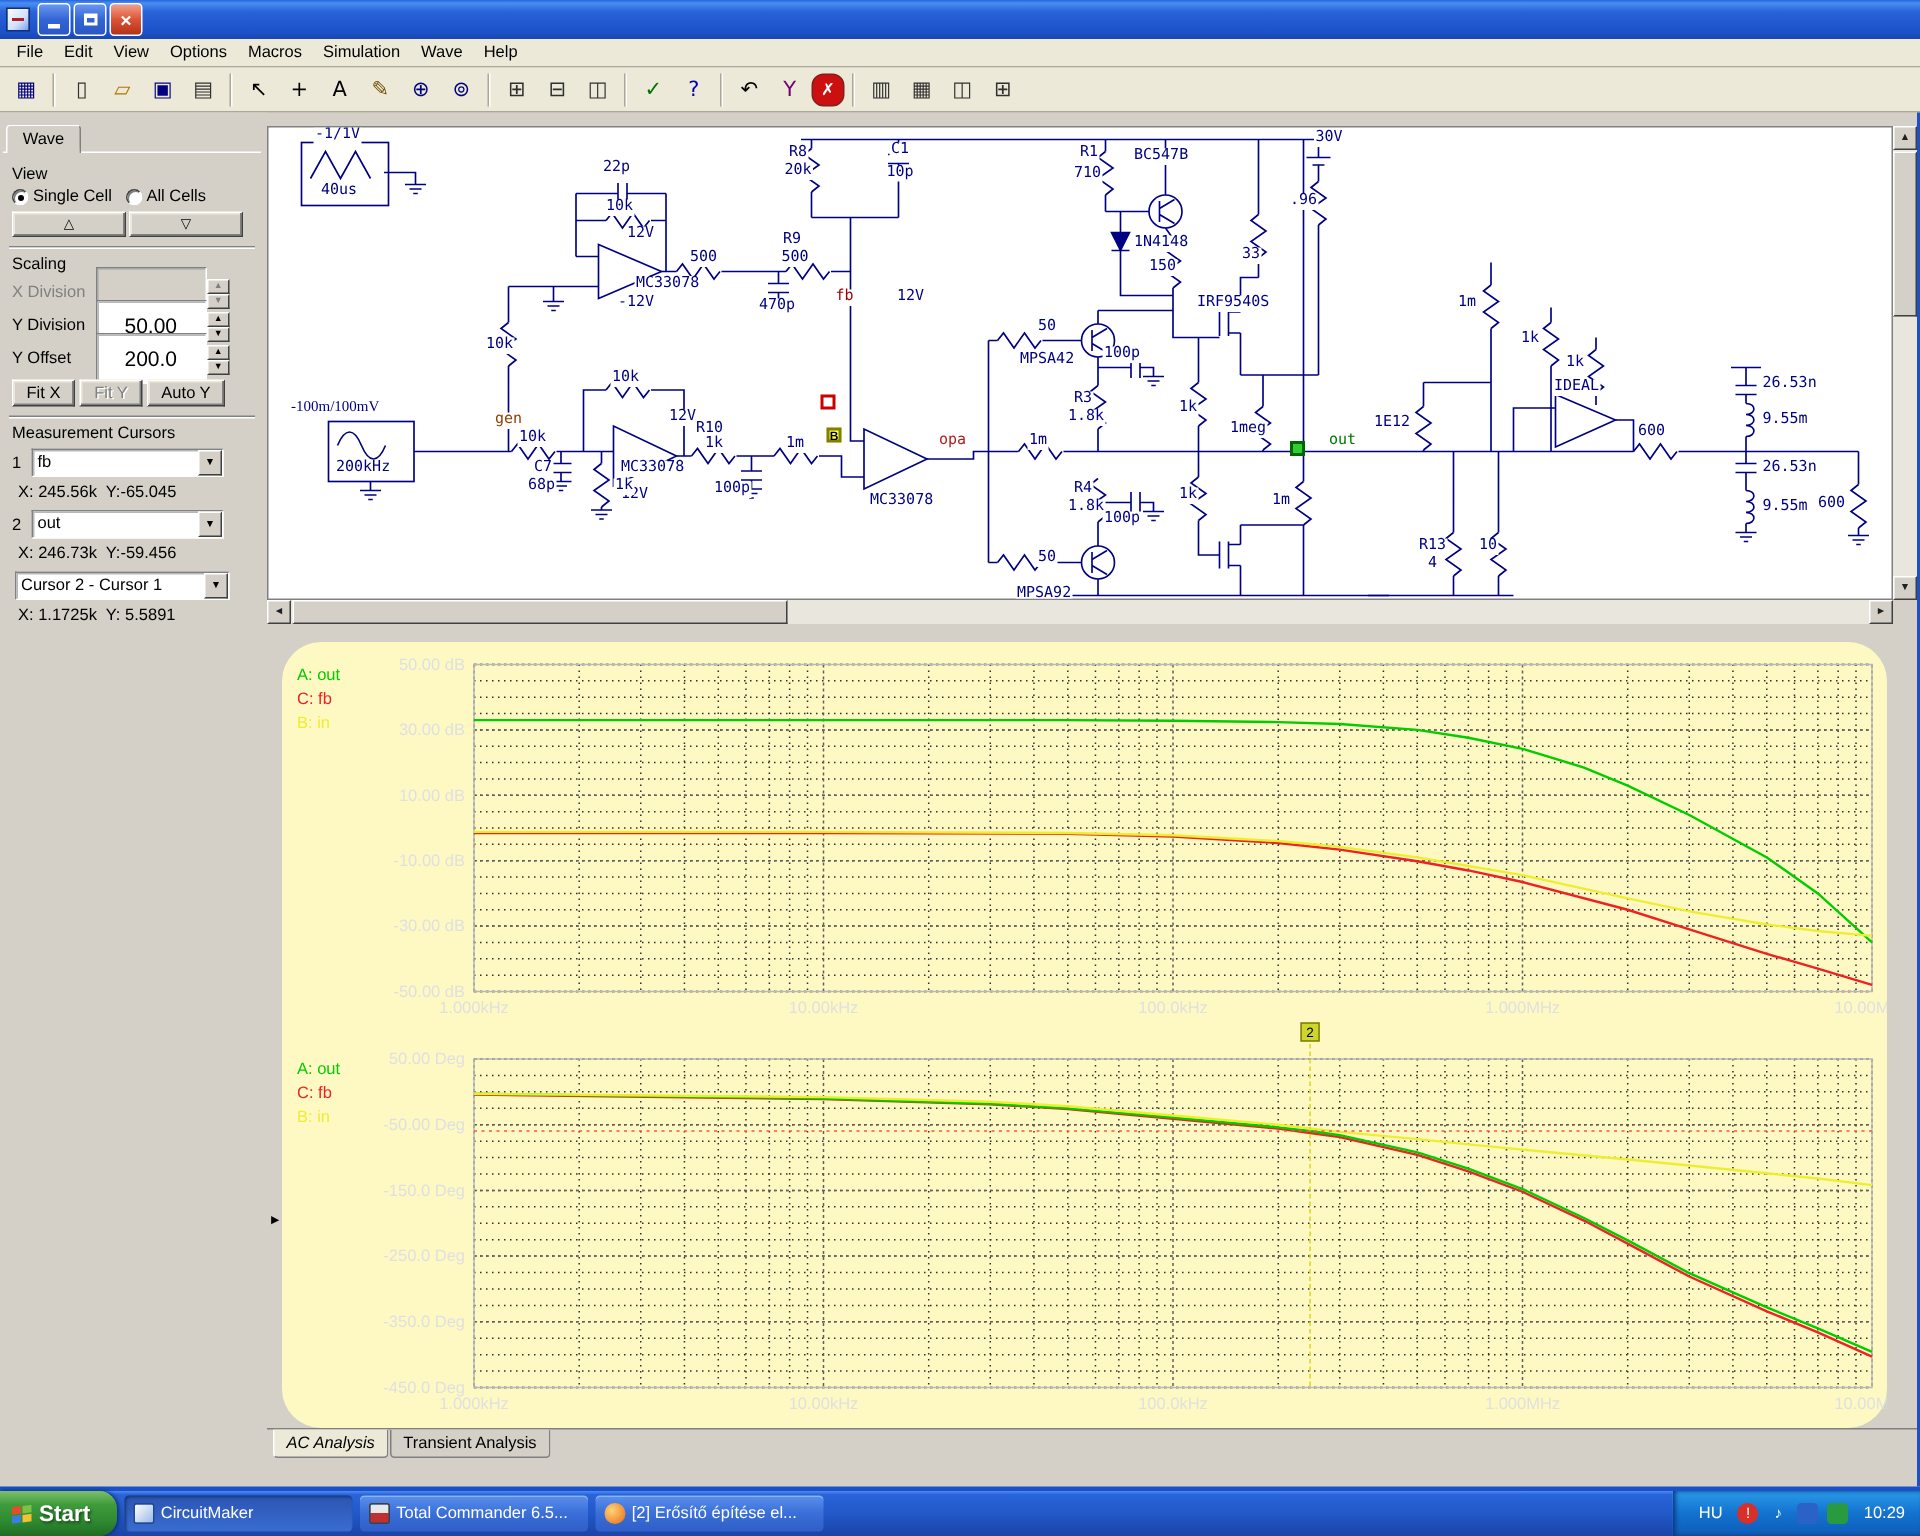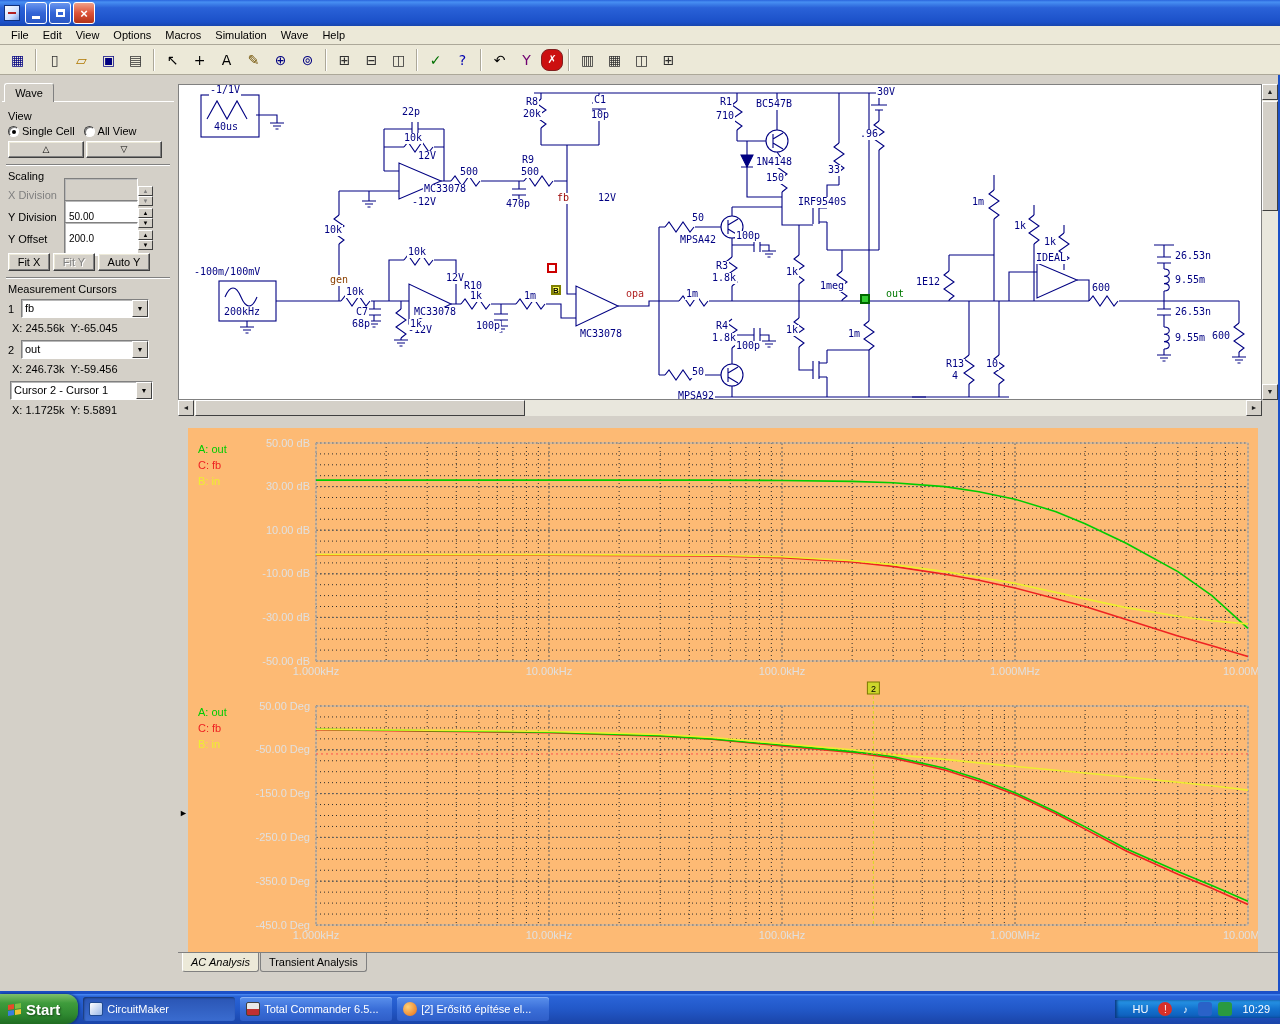--- a/index.html
+++ b/index.html
@@ -53,21 +53,21 @@
   .rlabel { margin-right:6px; }
   .tri-row { display:flex; gap:2px; margin:2px 2px 4px 2px; }
   .w95btn { background:#d4d0c8; border:1px solid #404040; border-top-color:#fff; border-left-color:#fff;
     box-shadow:inset -1px -1px 0 #808080, inset 1px 1px 0 #ece9d8;
     font-family:"Liberation Sans",sans-serif; font-size:11px; cursor:default; }
   .tri { width:76px; height:17px; font-size:9px; line-height:13px; }
   .form-row { display:flex; align-items:center; margin:3px 2px; height:19px; }
   .flabel { width:56px; }
   .dim { color:#808080; }
   .sunk { background:#fff; border:1px solid #808080; border-bottom-color:#fff; border-right-color:#fff;
-    box-shadow:inset 1px 1px 0 #b8b8b8; height:34px; font-size:10px; padding:0 4px;
+    box-shadow:inset 1px 1px 0 #b8b8b8; height:34px; font-size:14px; padding:0 18px;
     font-family:"Liberation Sans",sans-serif; }
   .xin { width:74px; }
   .xin:disabled { background:#d4d0c8; color:#808080; }
   .spin { display:inline-flex; flex-direction:column; width:15px; height:18px; }
   .spin i { flex:1; font-style:normal; font-size:6px; line-height:8px; text-align:center;
     background:#d4d0c8; border:1px solid #404040; border-top-color:#fff; border-left-color:#fff; }
   .fit-row { display:flex; gap:3px; margin:5px 2px; }
   .fitbtn { width:42px; height:18px; }
   .fitbtn.dis { color:#808080; text-shadow:1px 1px 0 #fff; }
   .cur-row { display:flex; align-items:center; gap:5px; margin:4px 2px; }
@@ -92,21 +92,21 @@
 
   
   .vscroll { position:absolute; left:1262px; top:84px; width:16px; height:316px; background:#e9e7dd; }
   .hscroll { position:absolute; left:178px; top:400px; width:1084px; height:16px; background:#e9e7dd; }
   .sbtn { position:absolute; width:16px; height:16px; background:#d4d0c8; border:1px solid #404040;
     border-top-color:#fff; border-left-color:#fff; font-size:7px; text-align:center; line-height:14px; color:#202020; }
   .sthumb { position:absolute; background:#d4d0c8; border:1px solid #404040; border-top-color:#fff; border-left-color:#fff; }
   .scorner { position:absolute; left:1262px; top:400px; width:16px; height:16px; background:#d4d0c8; }
 
   
-  .plotblack { position:absolute; left:188px; top:428px; width:1070px; height:524px; background:#fdba74; }
+  .plotblack { position:absolute; left:188px; top:428px; width:1070px; height:524px; background:#fef9c3;border-radius:26px; }
   .splitgrip { position:absolute; left:179px; top:806px; width:9px; height:14px; color:#000;
     font-size:9px; line-height:14px; }
 
   
   .tabsrow { position:absolute; left:178px; top:952px; width:1102px; height:24px;
     border-top:1px solid #808080; padding-left:4px; display:flex; }
   .tab { height:19px; padding:3px 8px 0 8px; border:1px solid #808080; border-top:none;
     border-radius:0 0 3px 3px; background:#d4d0c8; margin-right:1px; font-size:11px; }
   .tab.active { background:#ece9d8; font-style:italic; border-left-color:#fff; }
 
@@ -131,21 +131,21 @@
     gap:4px; padding:0 6px; color:#fff; font-size:11px;
     background:linear-gradient(180deg,#5a90ec 0%,#3a6ed8 50%,#2f5ec8 100%);
     box-shadow:inset 0 1px 0 #8ab2f4; white-space:nowrap; overflow:hidden; }
   .taskbtn.active { background:linear-gradient(180deg,#2a55b4 0%,#3a6cd0 100%);
     box-shadow:inset 1px 1px 2px #17356e; }
   .taskbtn span { overflow:hidden; text-overflow:ellipsis; }
   .ticon { width:14px; height:14px; flex:0 0 14px; border-radius:2px; }
   .ticon.cm { background:linear-gradient(135deg,#fff,#9ab8e8); border:1px solid #204a90; }
   .ticon.tc { background:linear-gradient(180deg,#e8e8e8 50%,#c03030 50%); border:1px solid #404040; }
   .ticon.br { background:radial-gradient(circle at 35% 35%, #ffd27a, #e86a10); border-radius:50%; }
-  .tray { margin-left:auto; height:18px; display:flex; align-items:center; gap:6px; padding:0 10px 0 14px;
+  .tray { margin-left:auto; height:30px; display:flex; align-items:center; gap:6px; padding:0 10px 0 14px;
     background:linear-gradient(180deg,#2a9ae8 0%,#1372cf 50%,#0e5cb8 100%);
     box-shadow:inset 2px 0 3px #0a3a80; color:#fff; }
   .lang { font-size:11px; padding:0 4px; }
   .trayicon { width:14px; height:14px; display:inline-flex; align-items:center; justify-content:center;
     font-size:10px; color:#fff; }
   .trayicon.red { background:#d83028; border-radius:50%; }
   .trayicon.blue { background:#2a62c8; border-radius:3px; }
   .trayicon.grn { background:#2a9a40; border-radius:3px; }
   .time { font-size:11px; margin-left:4px; }
 </style>
@@ -211,21 +211,21 @@
   </div>
 
 <div class="leftpanel">
   <div class="wave-tab">Wave</div>
   <div class="panel-inner">
     <div class="grp-caption">View</div>
     <div class="radio-row">
       <span class="radio checked"></span>
       <span class="rlabel">Single Cell</span>
       <span class="radio"></span>
-      <span class="rlabel">All View</span>
+      <span class="rlabel">All Cells</span>
     </div>
     <div class="tri-row">
       <button class="w95btn tri">△</button>
       <button class="w95btn tri">▽</button>
     </div>
     <div class="hline"></div>
     <div class="grp-caption">Scaling</div>
     <div class="form-row">
       <span class="flabel dim">X Division</span>
       <input class="sunk xin" disabled="" value="" style="">
@@ -487,21 +487,21 @@
       <span class="slabel" style="left: 150px; top: 190px; color: rgb(139, 64, 0);">gen</span>
       <span class="slabel" style="left: 144px; top: 140px;">10k</span>
       <span class="slabel" style="left: 166px; top: 202px;">10k</span>
       <span class="slabel" style="left: 228px; top: 162px;">10k</span>
       <span class="slabel" style="left: 266px; top: 188px;">12V</span>
       <span class="slabel" style="left: 234px; top: 222px;">MC33078</span>
       <span class="slabel" style="left: 228px; top: 240px;">-12V</span>
       <span class="slabel" style="left: 284px; top: 196px;">R10</span>
       <span class="slabel" style="left: 290px; top: 206px;">1k</span>
       <span class="slabel" style="left: 344px; top: 206px;">1m</span>
-      <span class="slabel" style="left: 14px; top: 182px;">-100m/100mV</span>
+      <span class="slabel" style="left: 14px; top: 182px; font-family: Liberation Serif, serif;">-100m/100mV</span>
       <span class="slabel" style="left: 44px; top: 222px;">200kHz</span>
       <span class="slabel" style="left: 176px; top: 222px;">C7</span>
       <span class="slabel" style="left: 172px; top: 234px;">68p</span>
       <span class="slabel" style="left: 296px; top: 236px;">100p</span>
       <span class="slabel" style="left: 230px; top: 234px;">1k</span>
       <span class="slabel" style="left: 446px; top: 204px; color: rgb(176, 32, 32);">opa</span>
       <span class="slabel" style="left: 400px; top: 244px;">MC33078</span>
       <span class="smarker" style="left: 368px; top: 178px; background: rgb(255, 255, 255); border-color: rgb(204, 0, 0);"></span>
       <span class="smarker" style="left: 372px; top: 200px; background: rgb(255, 255, 85); border-color: rgb(128, 128, 0);">B</span>
       <span class="smarker" style="left: 681px; top: 209px; background: rgb(51, 204, 51); border-color: rgb(0, 102, 0);"></span>

